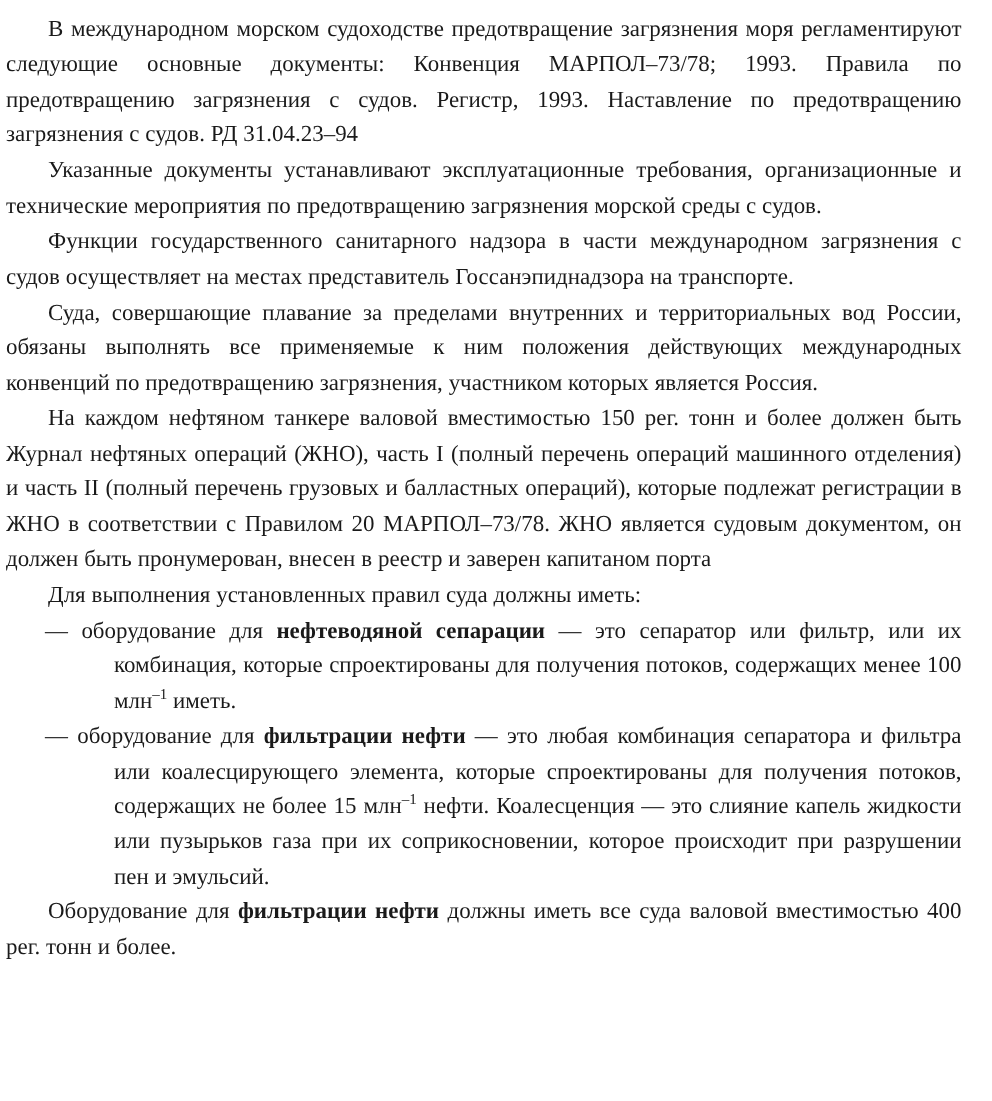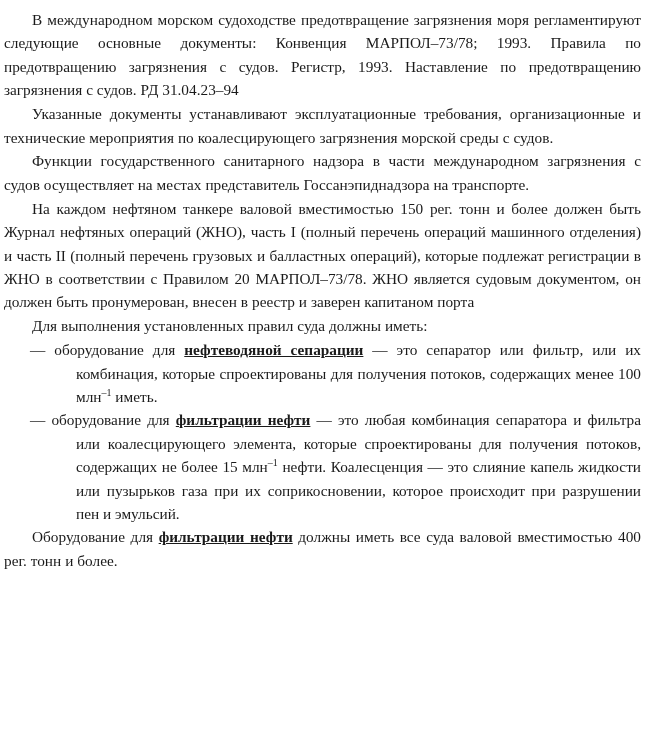--- a/index.html
+++ b/index.html
@@ -43,47 +43,49 @@
     margin: 0;
     padding: 0 0 0 72px;
     text-indent: -46px;
     position: relative;
   }
   .dash {
     display: inline;
   }
   b, .bold {
     font-weight: bold;
-    text-decoration: underline;
   }
   sup {
     font-size: 10px;
     line-height: 0;
     vertical-align: super;
   }
 </style>
 </head>
 <body>
 
 <div id="page">
 
   <p class="para">
     <span>В международном морском судоходстве предотвращение загрязнения моря регламентируют следующие основные документы: Конвенция МАРПОЛ–73/78; 1993. Правила по предотвращению загрязнения с судов. Регистр, 1993. Наставление по предотвращению загрязнения с судов. РД 31.04.23–94</span>
   </p>
 
   <p class="para">
-    <span>Указанные документы устанавливают эксплуатационные требования, организационные и технические мероприятия по коалесцирующего загрязнения морской среды с судов.</span>
+    <span>Указанные документы устанавливают эксплуатационные требования, организационные и технические мероприятия по предотвращению загрязнения морской среды с судов.</span>
   </p>
 
 
   <p class="para">
     <span>Функции государственного санитарного надзора в части международном загрязнения с судов осуществляет на местах представитель Госсанэпиднадзора на транспорте.</span>
   </p>
 
 
+  <p class="para">
+    <span>Суда, совершающие плавание за пределами внутренних и территориальных вод России, обязаны выполнять все применяемые к ним положения действующих международных конвенций по предотвращению загрязнения, участником которых является Россия.</span>
+  </p>
 
   <p class="para">
     <span>На каждом нефтяном танкере валовой вместимостью 150 рег. тонн и более должен быть Журнал нефтяных операций (ЖНО), часть I (полный перечень операций машинного отделения) и часть II (полный перечень грузовых и балластных операций), которые подлежат регистрации в ЖНО в соответствии с Правилом 20 МАРПОЛ–73/78. ЖНО является судовым документом, он  должен быть пронумерован, внесен в реестр и заверен капитаном порта</span>
   </p>
 
   <p class="para">
     <span>Для выполнения установленных правил суда должны иметь:</span>
   </p>
 
   <ul class="dashlist">

